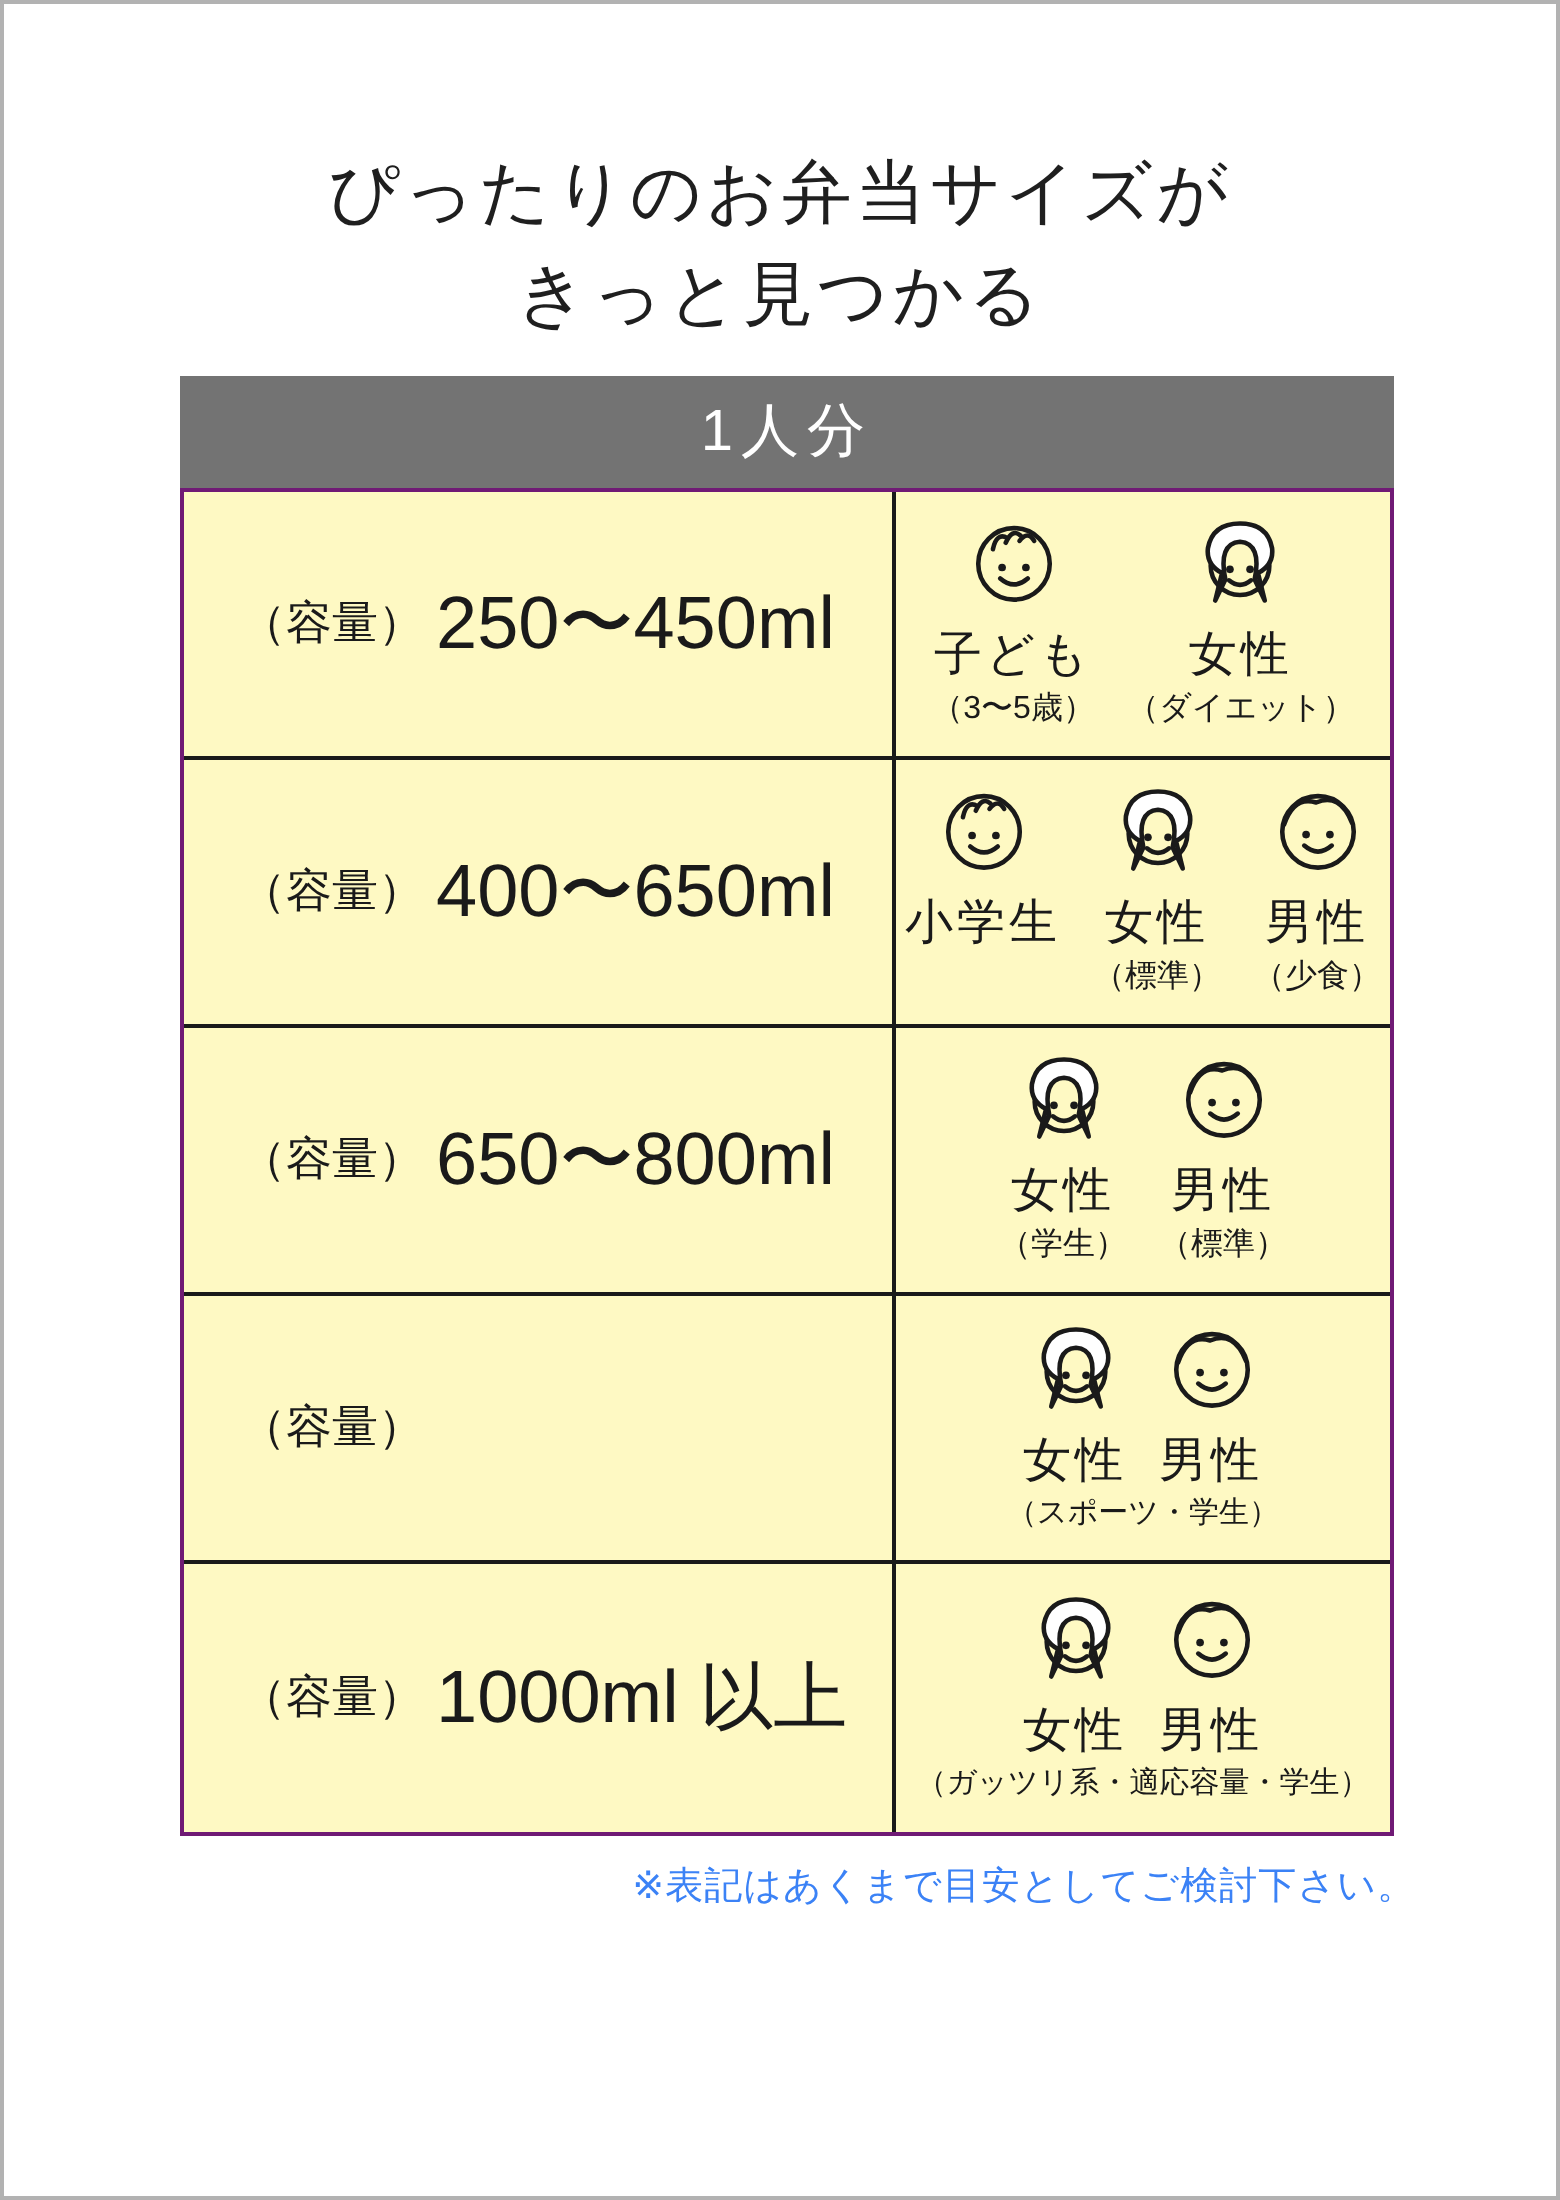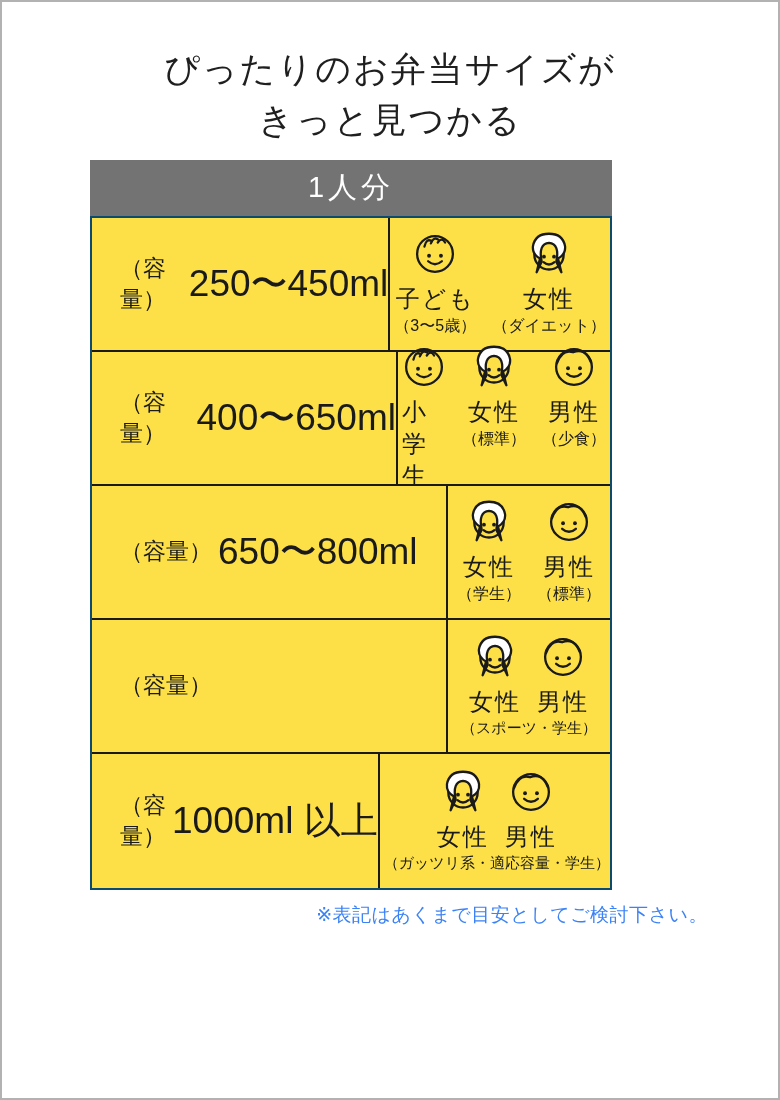--- a/index.html
+++ b/index.html
@@ -9,54 +9,54 @@
   .page {
     position: relative;
     width: 780px;
     height: 1100px;
     background: #ffffff;
     box-shadow: inset 0 0 0 2px #b2b2b2;
     overflow: hidden;
   }
 
   .title-block {
-    padding-top: 44px;
+    padding-top: 72px;
     text-align: center;
     line-height: 1.45;
   }
   .title-line {
     font-size: 35px;
     letter-spacing: 2px;
     color: #1f1f1f;
   }
   .subtitle {
     margin-top: 10px;
     margin-right: 72px;
     text-align: right;
     font-size: 20px;
     letter-spacing: 1px;
     color: #1f1f1f;
   }
 
   .size-table {
     margin: 14px 0 0 90px;
-    width: 522px;
+    width: 607px;
   }
   .table-header {
     height: 56px;
     display: flex;
     align-items: center;
     justify-content: center;
     color: #ffffff;
     font-size: 29px;
     letter-spacing: 4px;
   }
   .table-body {
-    border: 2px solid #0c4a6e;
-    background: #fde047;
+    border: 2px solid #701a75;
+    background: #fef9c3;
   }
   .t-row {
     display: flex;
     height: 134px;
     border-bottom: 2px solid #1a1a1a;
   }
   .t-row:last-child { border-bottom: none; }
 
   .cell-capacity {
     width: 356px;

